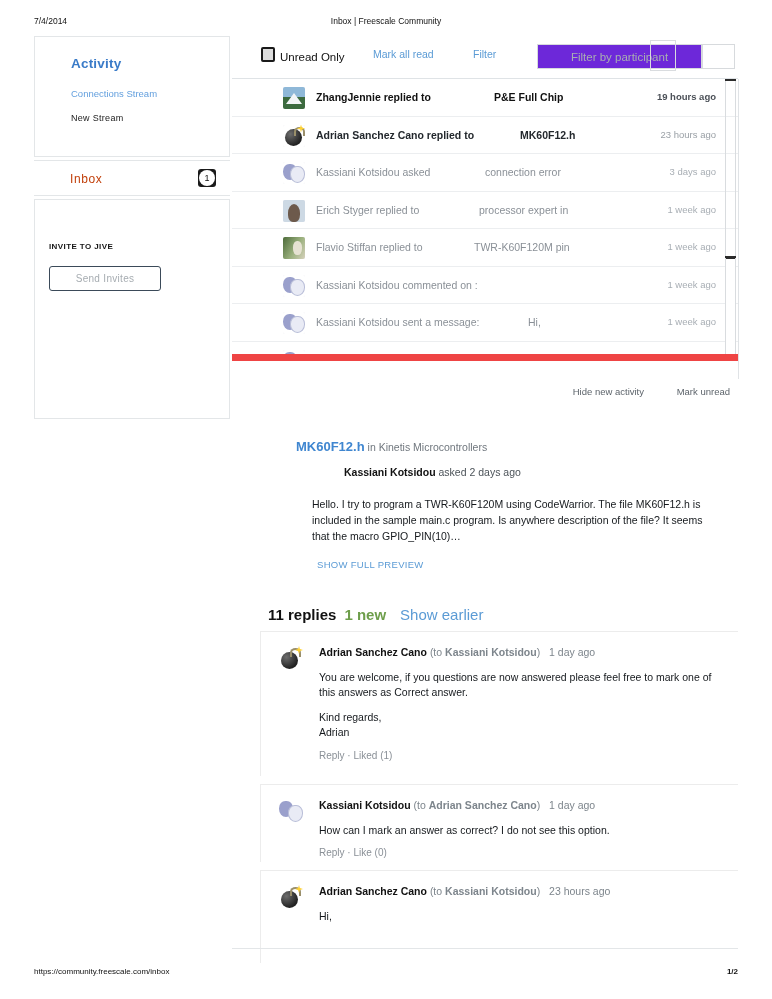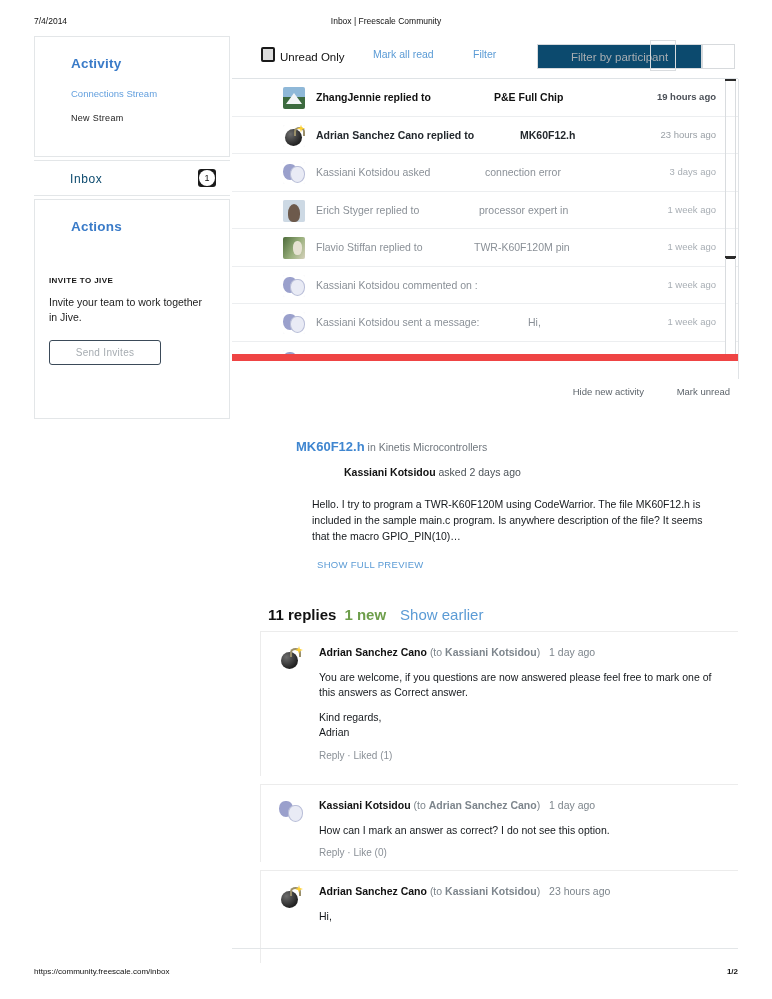--- a/index.html
+++ b/index.html
@@ -84,21 +84,21 @@
     letter-spacing: .3px;
   }
   .inbox-row {
     position: relative;
     height: 36px;
   }
   .inbox-label {
     position: absolute;
     left: 36px; top: 11px;
     font-size: 12px;
-    color: #0c4a6e;
+    color: #c2410c;
     letter-spacing: .6px;
     text-align: center;
   }
   .inbox-badge {
     position: absolute;
     right: 14px; top: 8px;
     width: 18px; height: 18px;
     background: #1a1a1a;
     border-radius: 3px;
     color: #fff;
@@ -185,21 +185,21 @@
     white-space: nowrap;
     cursor: pointer;
   }
   .tb-markall { left: 141px; }
   .tb-filter  { left: 241px; }
   .tb-input {
     position: absolute;
     left: 305px; top: 8px;
     width: 165px; height: 25px;
     border: 1px solid #d7dadd;
-    background: #0c4a6e;
+    background: #6d28d9;
     color: #a9aeb2;
     font-size: 11.5px;
     font-family: "Liberation Sans", sans-serif;
     padding: 0 16px;
     box-sizing: border-box;
     text-align: center;
   }
   .tb-input::placeholder { color: #a9aeb2; }
   .tb-box2 {
     position: absolute;
@@ -486,23 +486,21 @@
     <div class="side-card side-card-inbox">
       <div class="inbox-row">
         <div class="inbox-label">Inbox</div>
         <div class="inbox-badge">
           <span class="circ">1</span>
         </div>
       </div>
     </div>
 
     <div class="side-card side-card-actions">
-      <div class="side-head">Actions</div>
       <div class="invite-kicker">INVITE TO JIVE</div>
-      <div class="invite-text">Invite your team to work together in Jive.</div>
       <button class="invite-btn">Send Invites</button>
     </div>
   </div>
 
   <div class="main">
 
     <div class="toolbar">
       <div class="tb-unread">
         <span class="tb-checkbox"></span><span>Unread Only</span>
       </div>

